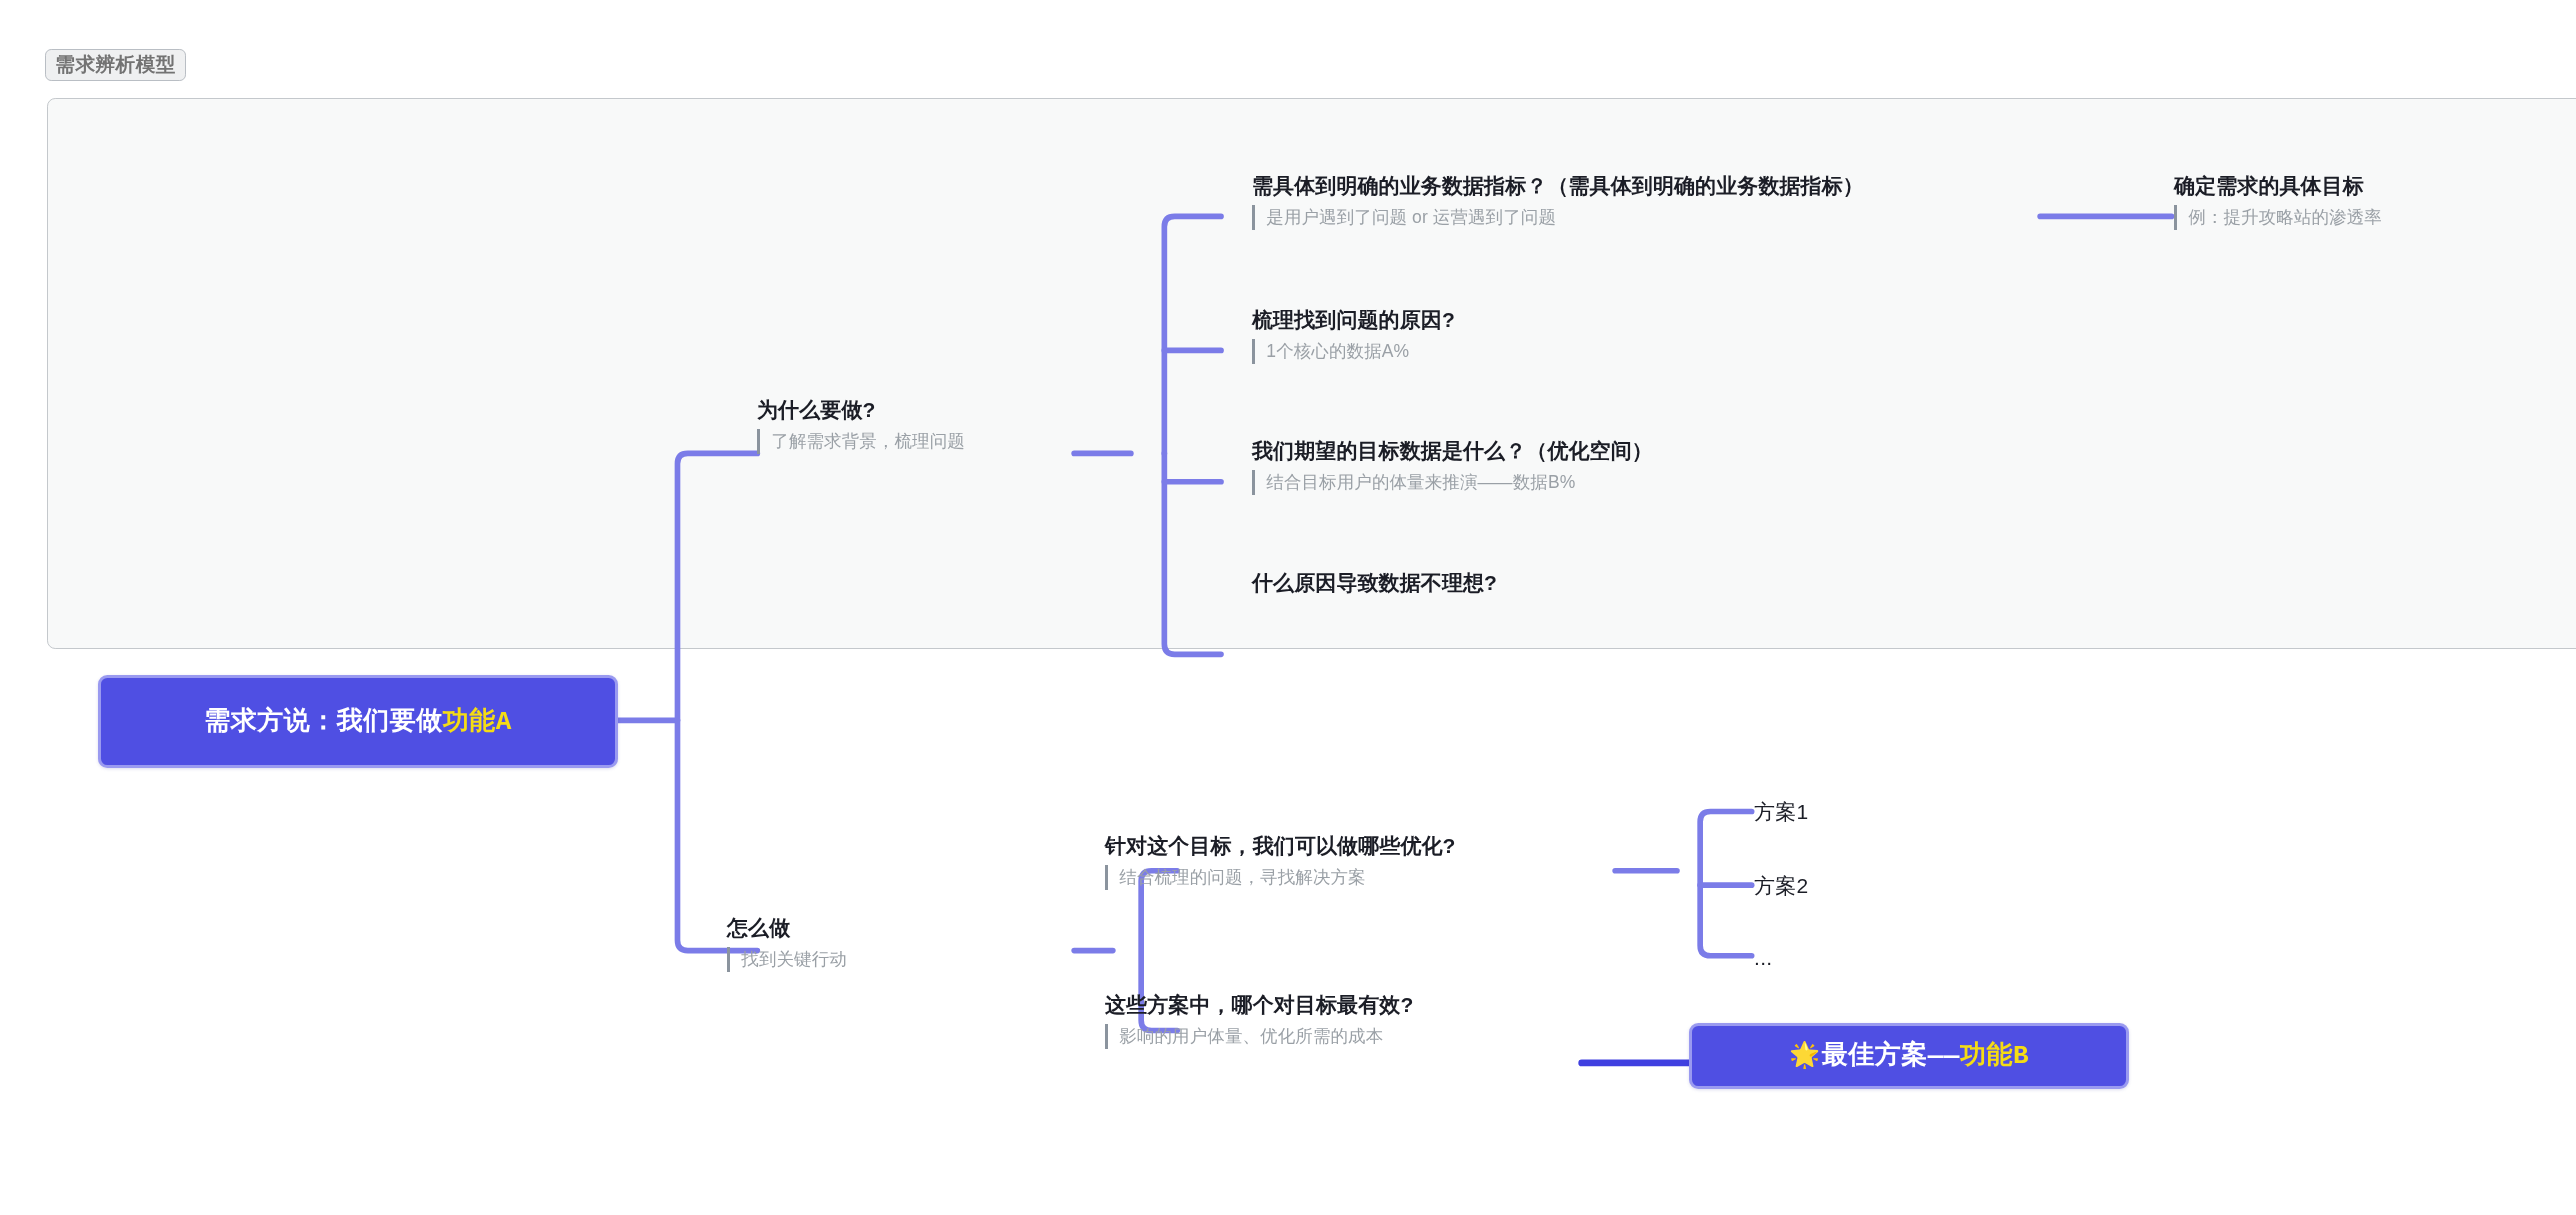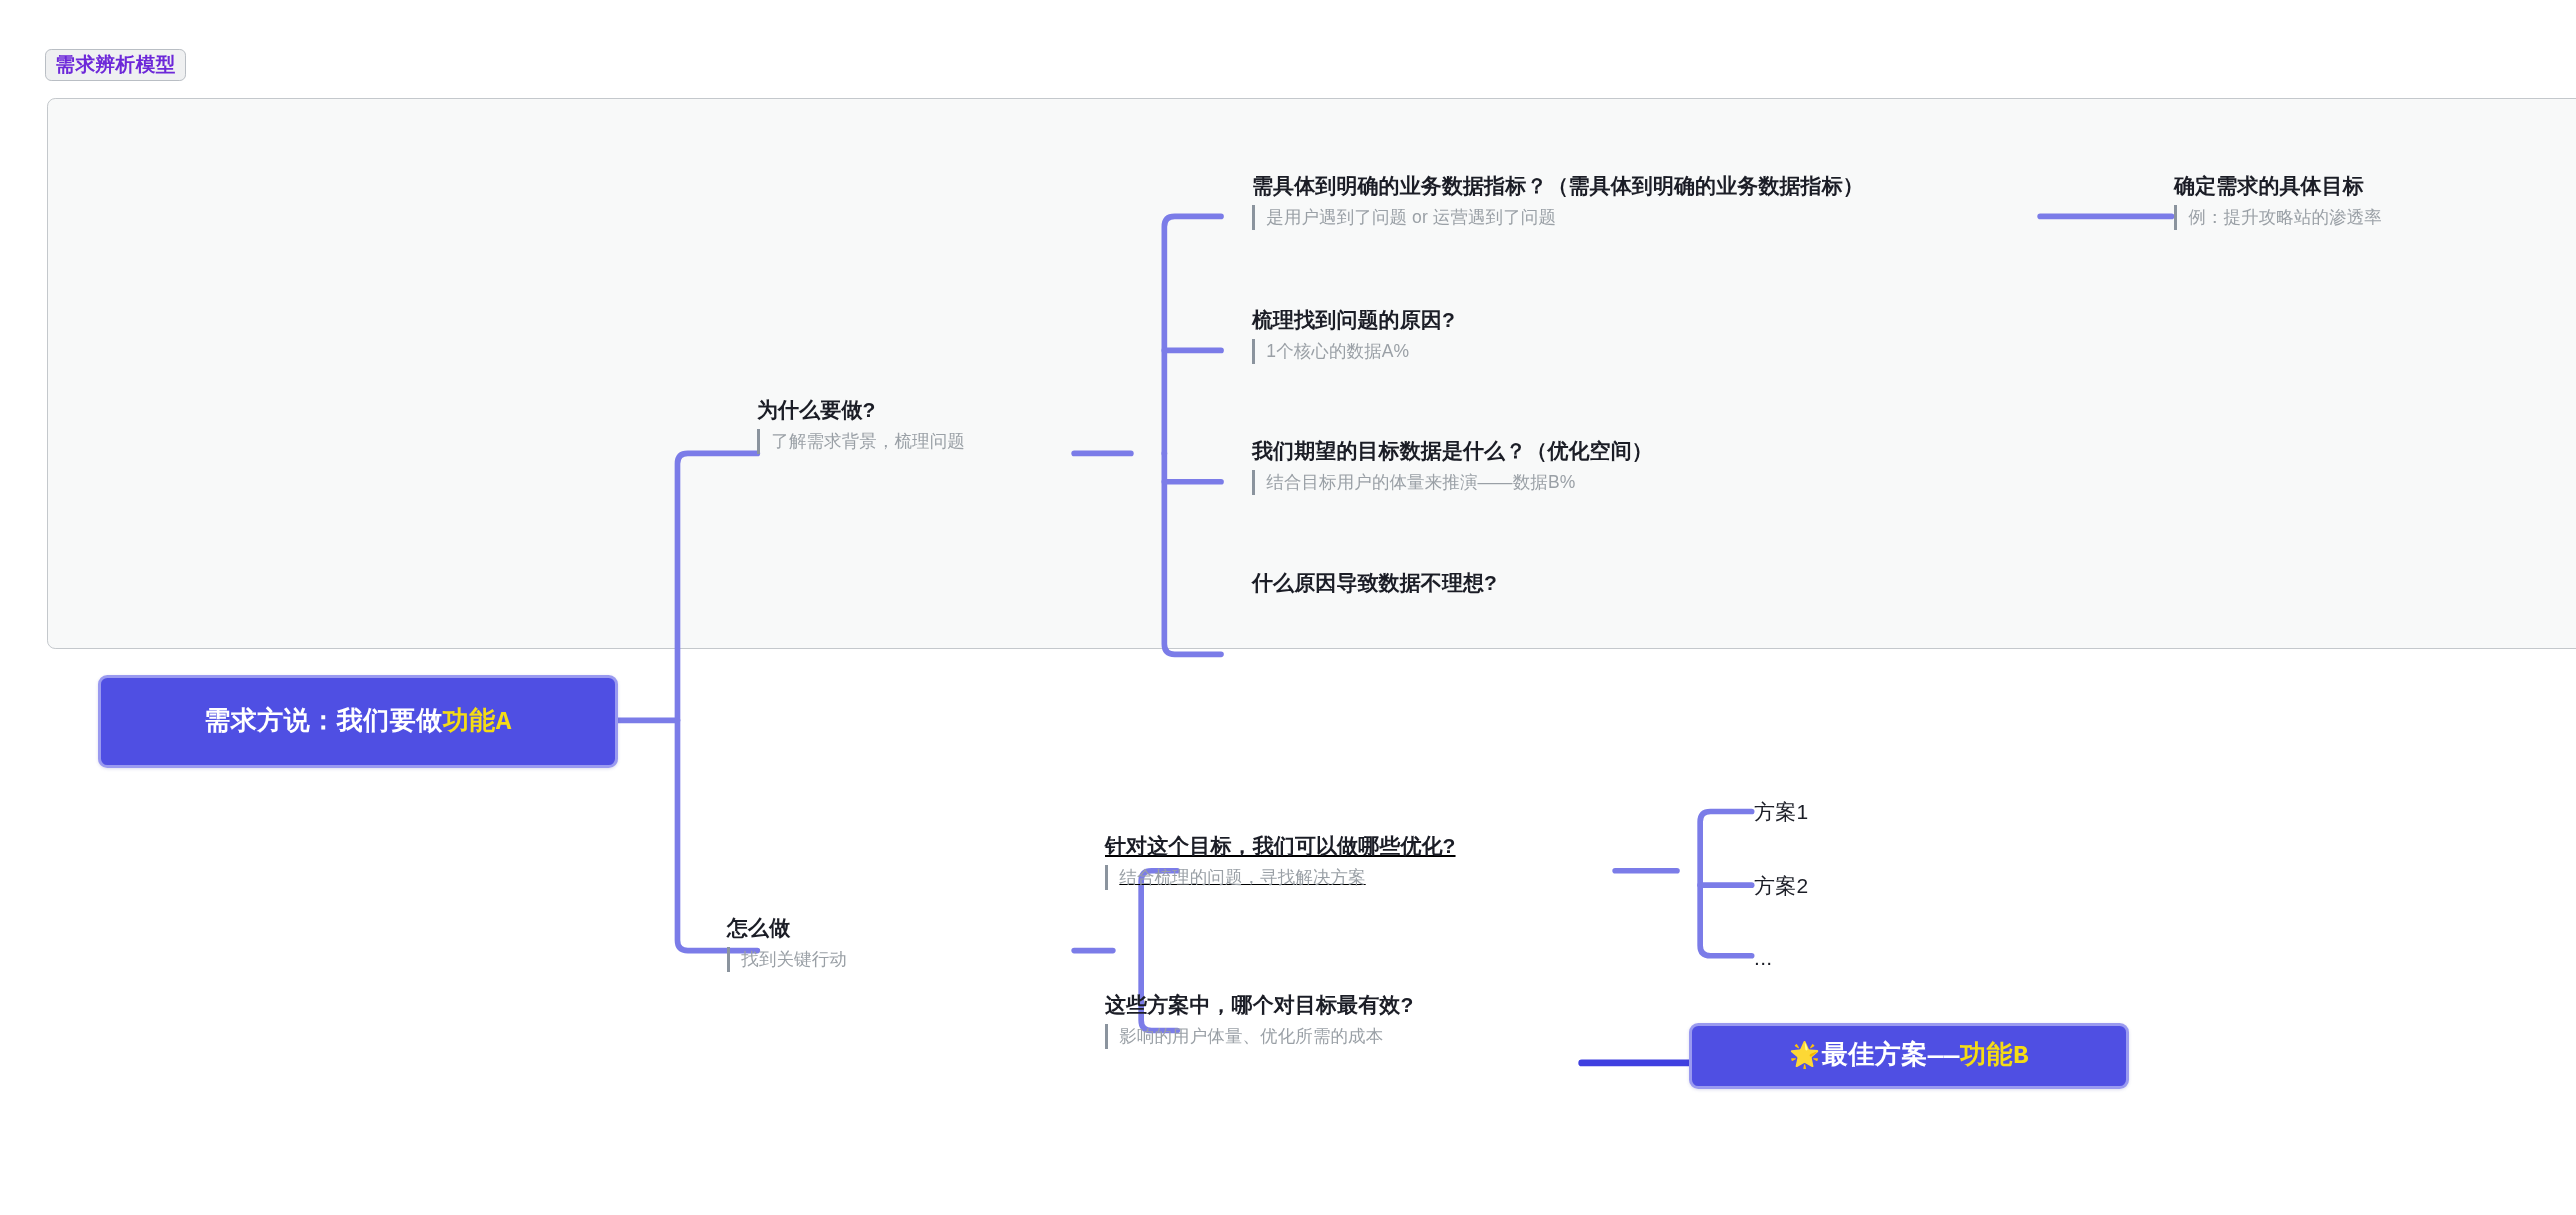--- a/index.html
+++ b/index.html
@@ -26,21 +26,21 @@
     align-items: center;
     padding: 0 9.3px;
     background: #eff0f1;
     border: 1.5px solid #b9bec4;
     border-radius: 6.2px;
     box-sizing: border-box;
   }
   .title-pill span {
     font-size: 19.6px;
     font-weight: 700;
-    color: #6d28d9;
+    color: #737373;
     letter-spacing: 0.5px;
     line-height: 1;
   }
 
   
   .canvas {
     position: absolute;
     left: 47px;
     top: 98px;
     width: 2617px;
@@ -213,21 +213,21 @@
     <div class="ttl">什么原因导致数据不理想?</div>
   </div>
 
   <div class="node" style="left:727px; top:916px;">
     <div class="ttl">怎么做</div>
     <div class="notes">
       <div class="nt">找到关键行动</div>
     </div>
   </div>
 
-  <div class="node" style="left:1105px; top:834px;text-decoration:underline;">
+  <div class="node" style="left:1105px; top:834px;">
     <div class="ttl">针对这个目标，我们可以做哪些优化?</div>
     <div class="notes">
       <div class="nt">结合梳理的问题，寻找解决方案</div>
     </div>
   </div>
 
   <div class="leaf" style="left:1754px; top:801px;">方案1</div>
   <div class="leaf" style="left:1754px; top:875px;">方案2</div>
   <div class="leaf" style="left:1754px; top:947px;">...</div>
 

